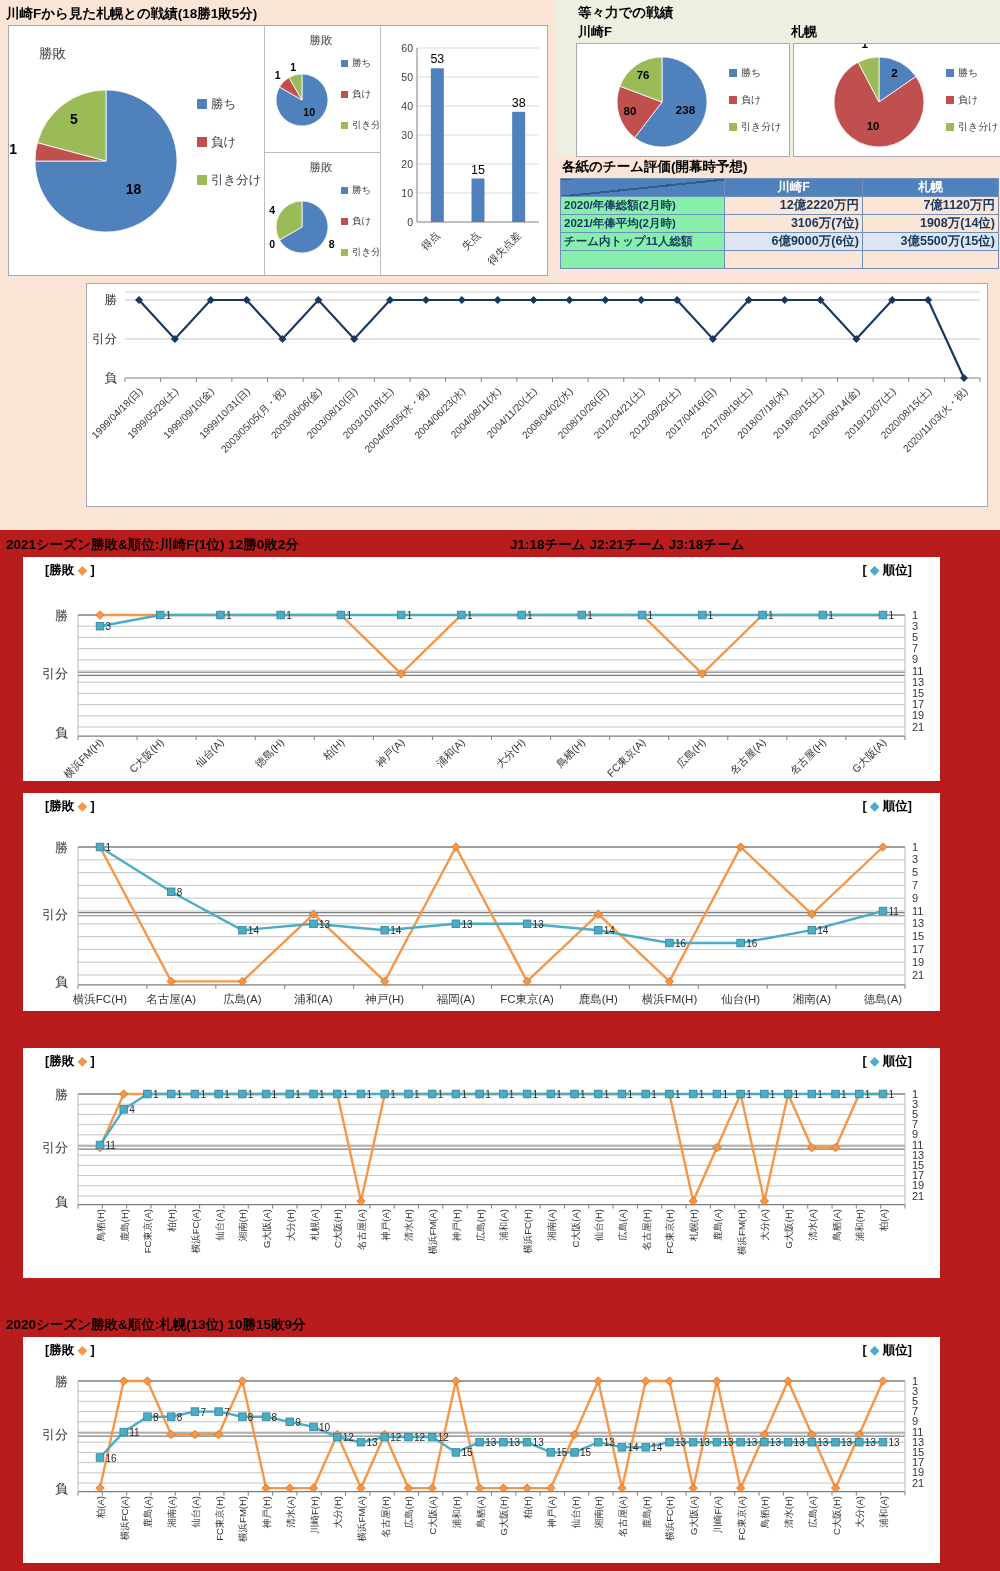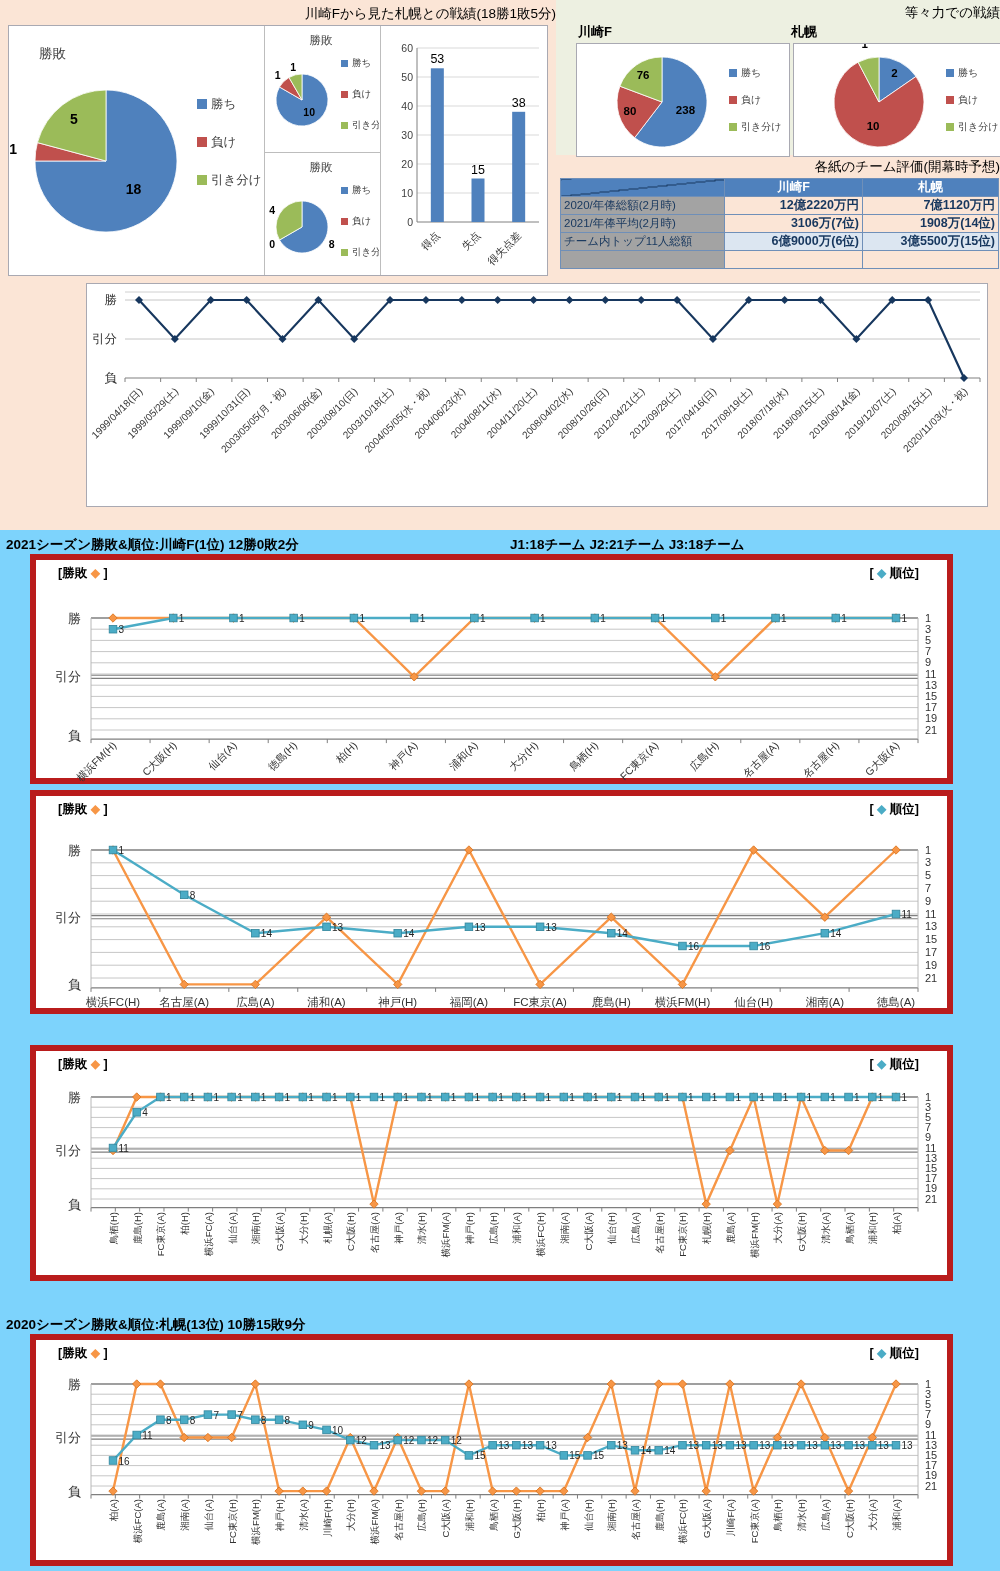--- a/index.html
+++ b/index.html
@@ -1,17 +1,17 @@
 <!DOCTYPE html>
 <html><head>
 <meta charset="utf-8">
 <style>
   html,body{margin:0;padding:0;}
   body{width:1000px;font-family:"Liberation Sans",sans-serif;background:#ffffff;color:#000;}
-  .sec-title{font-weight:normal;font-size:13.5px;padding:5px 0 2px 6px;white-space:nowrap;text-align:right;}
+  .sec-title{font-weight:bold;font-size:13.5px;padding:5px 0 2px 6px;white-space:nowrap;}
   .panel{background:#fff;border:1px solid #a9a9b2;box-sizing:border-box;}
   .row1{display:flex;}
   .s1{width:556px;height:283px;background:#fbe5d6;box-sizing:border-box;}
   .s1 .panel{margin-left:8px;width:540px;height:251px;display:flex;}
   .sub{box-sizing:border-box;}
   .sub.big{width:256px;border-right:1px solid #bdbdbd;}
   .small-col{width:116px;border-right:1px solid #bdbdbd;display:flex;flex-direction:column;}
   .small-col>div:first-child{border-bottom:1px solid #bdbdbd;}
   .sub.barbox{width:166px;}
   .rightcol{width:444px;}
@@ -21,30 +21,30 @@
   .duo-labels span:first-child{width:213px;}
   .duo{display:flex;gap:3px;}
   .duo .panel{width:214px;height:114px;}
   .s3{height:128px;background:#fbe5d6;box-sizing:border-box;padding:0 0 0 4px;}
   .s3 .sec-title{padding:3px 0 2px 2px;}
   table{border-collapse:collapse;width:438px;font-size:12px;table-layout:fixed;}
   th,td{border:1px solid #6f8fb8;padding:0 3px;height:18px;box-sizing:border-box;overflow:hidden;white-space:nowrap;}
   col.c0{width:164px;} col.c1{width:138px;} col.c2{width:136px;}
   thead th{background:#4f81bd;color:#fff;font-size:12.5px;}
   th.diag{background:linear-gradient(to bottom right,#4f81bd 48.5%,#17375e 48.5%,#17375e 51.5%,#4f81bd 51.5%);}
-  td.lab{background:#a3a3a3;color:#17375e;font-size:11.5px;}
+  td.lab{background:#86efac;color:#17375e;font-size:11.5px;font-weight:bold;}
   td.val{font-weight:bold;color:#17375e;text-align:right;font-size:12.5px;}
   tr.alt td.val{background:#dce6f1;}
   .s4{height:247px;background:#fbe5d6;box-sizing:border-box;}
   .s4 .panel{margin-left:86px;width:902px;height:224px;}
-  .sx{background:#7dd3fc;box-sizing:border-box;}
+  .sx{background:#b91c1c;box-sizing:border-box;}
   .s5{height:260px;} .s6{height:255px;} .s7{height:265px;} .s8{height:261px;}
   .hdr{position:relative;font-weight:bold;font-size:13.5px;padding:6px 0 2px 6px;height:16px;}
   .note{position:absolute;left:510px;top:6px;}
-  .chartwrap{position:relative;margin-left:30px;width:923px;background:#fff;border:6px solid #b91c1c;box-sizing:border-box;}
+  .chartwrap{position:relative;margin-left:20px;width:923px;background:#fff;border:3px solid #b91c1c;box-sizing:border-box;}
   .cw5{height:230px;} .cw6{height:224px;} .cw7{height:236px;} .cw8{height:232px;}
   .leg{position:absolute;top:5px;font-weight:bold;font-size:12.5px;color:#000;}
   .leg-l{left:22px;} .leg-r{right:28px;}
   .mk{font-size:12px;} .mk.o{color:#f79646;} .mk.t{color:#4bacc6;}
   .chartbody{position:absolute;left:0;top:24px;}
   svg text{font-family:"Liberation Sans",sans-serif;}
 </style>
 </head>
 <body>
 

